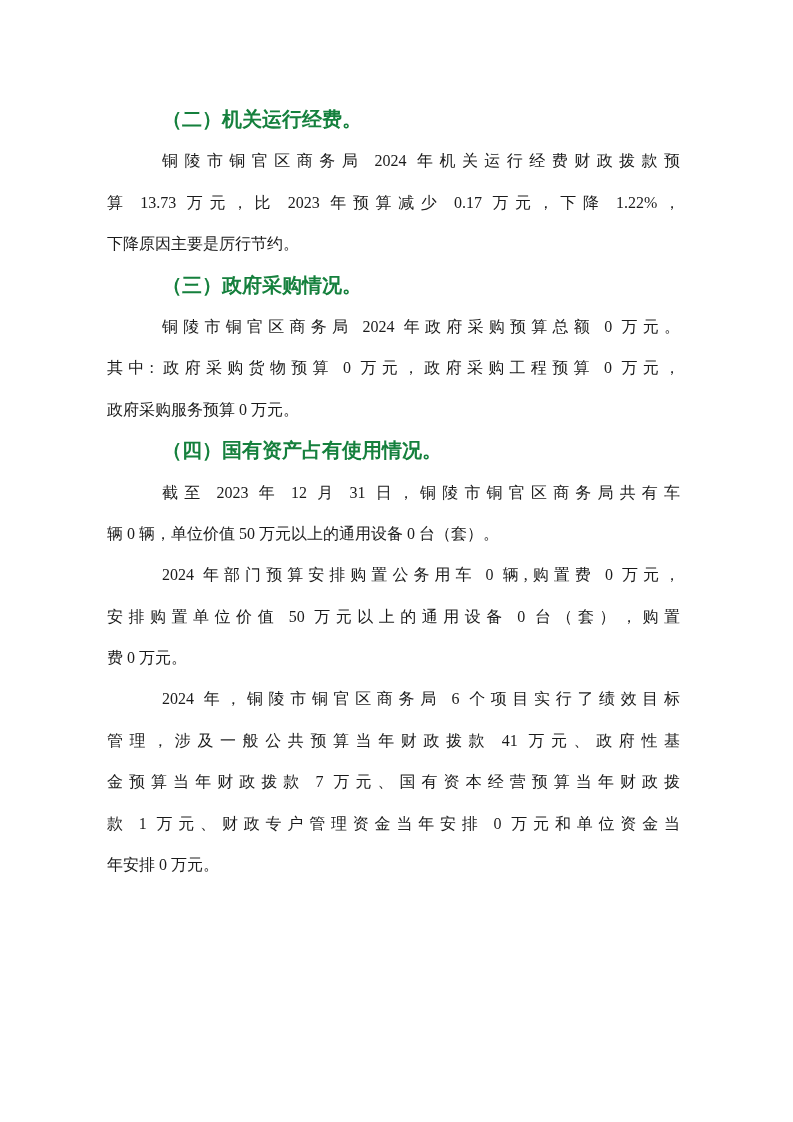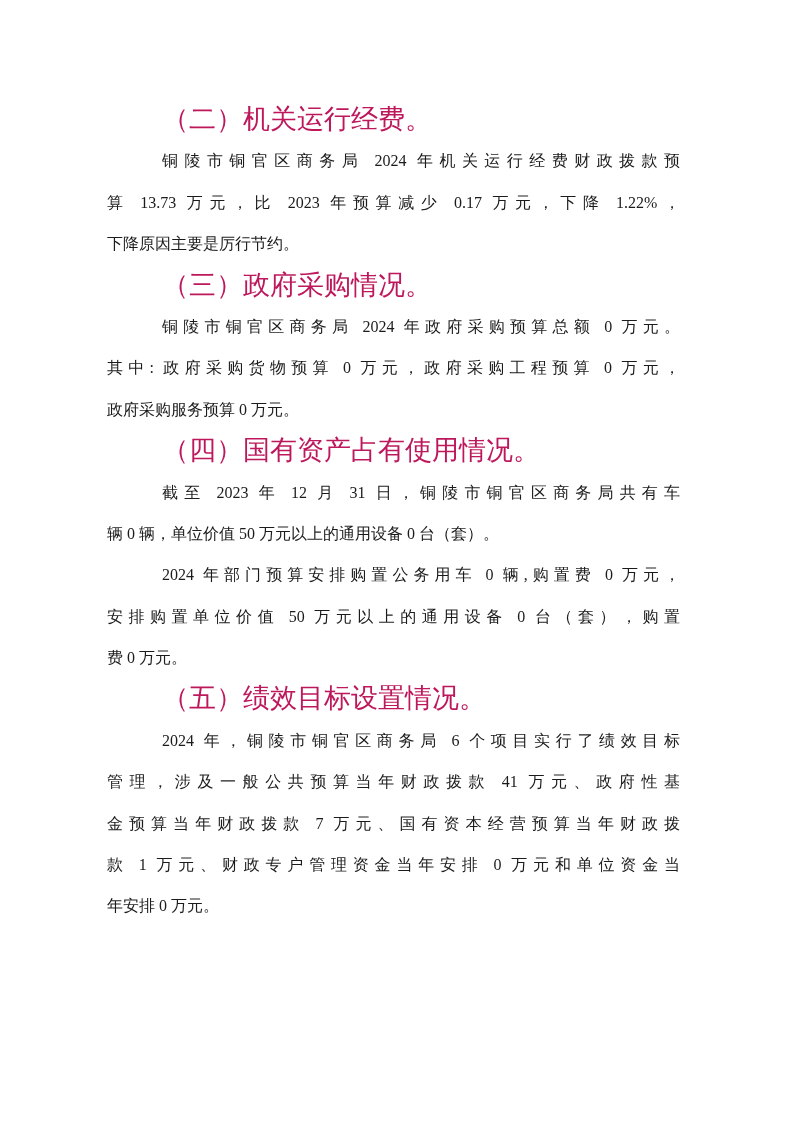--- a/index.html
+++ b/index.html
@@ -32,25 +32,25 @@
     white-space: normal;
   }
   .just {
     text-align: justify;
     text-align-last: justify;
   }
   .first {
     text-indent: 55px;
   }
   .heading {
-    font-weight: 400;
-    font-size: 27px;
+    font-weight: 700;
+    font-size: 20px;
     text-indent: 55px;
     font-family: "Liberation Sans", sans-serif;
-    color: #be185d;
+    color: #15803d;
   }
 </style>
 </head>
 <body>
 
 <div class="page">
   <div class="content">
 
     <h2 class="ln heading">（二）机关运行经费。</h2>
     <p class="ln just first">铜陵市铜官区商务局 2024 年机关运行经费财政拨款预</p>
@@ -62,21 +62,20 @@
     <p class="ln just">其中: 政府采购货物预算 0 万元，政府采购工程预算 0 万元，</p>
     <p class="ln">政府采购服务预算 0 万元。</p>
 
     <h2 class="ln heading">（四）国有资产占有使用情况。</h2>
     <p class="ln just first">截至 2023 年 12 月 31 日，铜陵市铜官区商务局共有车</p>
     <p class="ln">辆 0 辆，单位价值 50 万元以上的通用设备 0 台（套）。</p>
     <p class="ln just first">2024 年部门预算安排购置公务用车 0 辆,购置费 0 万元，</p>
     <p class="ln just">安排购置单位价值 50 万元以上的通用设备 0 台（套），购置</p>
     <p class="ln">费 0 万元。</p>
 
-    <h2 class="ln heading">（五）绩效目标设置情况。</h2>
     <p class="ln just first">2024 年，铜陵市铜官区商务局 6 个项目实行了绩效目标</p>
     <p class="ln just">管理，涉及一般公共预算当年财政拨款 41 万元、政府性基</p>
     <p class="ln just">金预算当年财政拨款 7 万元、国有资本经营预算当年财政拨</p>
     <p class="ln just">款 1 万元、财政专户管理资金当年安排 0 万元和单位资金当</p>
     <p class="ln">年安排 0 万元。</p>
 
   </div>
 </div>
 
 </body></html>

